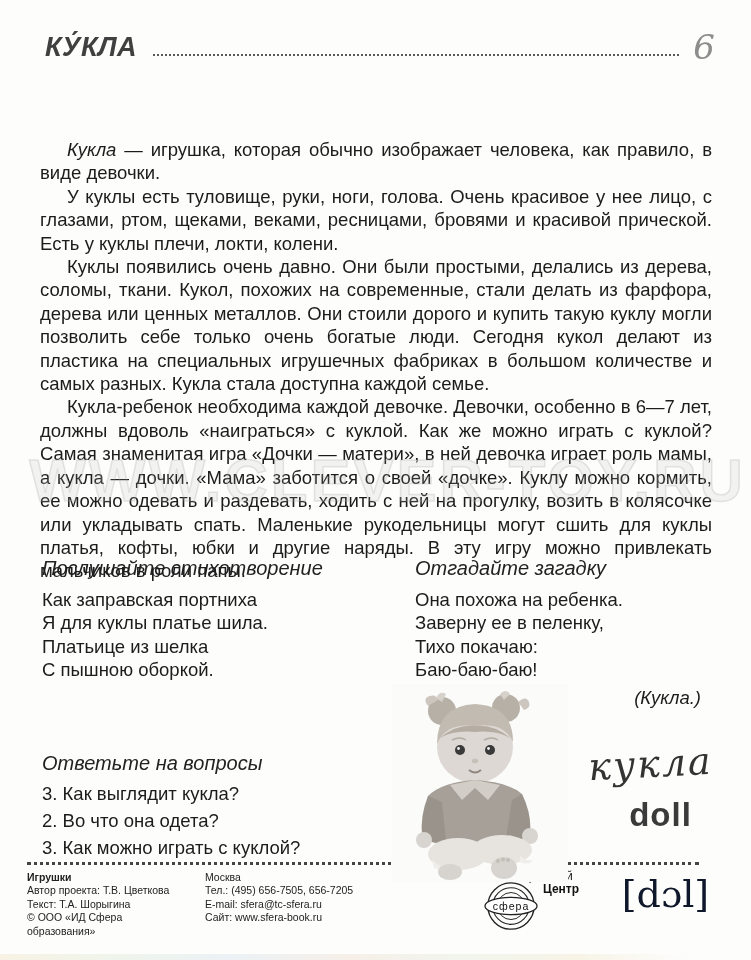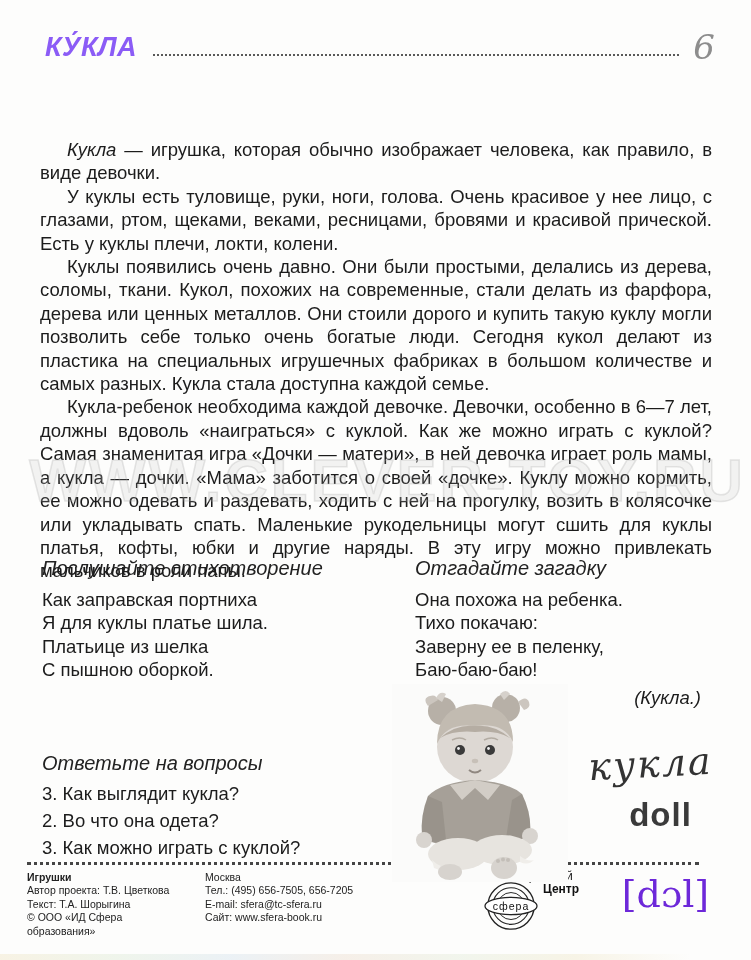--- a/index.html
+++ b/index.html
@@ -8,21 +8,21 @@
     width: 751px; height: 960px;
     margin: 0 auto;
     background: #fdfdfc;
     font-family: "Liberation Sans", sans-serif;
     color: #1c1c1c;
     overflow: hidden;
   }
 
   
   .header { position:absolute; top:34px; left:45px; right:36px; display:flex; align-items:flex-end; }
-  .title { font-size:27px; font-weight:bold; font-style:italic; letter-spacing:.5px; color:#8b5cf6; line-height:1; white-space:nowrap; }
+  .title { font-size:27px; font-weight:bold; font-style:italic; letter-spacing:.5px; color:#404040; line-height:1; white-space:nowrap; }
   .leader { flex:1 1 auto; height:0; border-bottom:2.5px dotted #595959; margin:0 14px 5px 16px; }
   .page-num { font-family:"DejaVu Serif", serif; font-style:italic; font-size:34px; color:#8d8d8d; line-height:.8; }
 
   
   .body-text { position:absolute; top:90px; left:40px; width:672px; font-size:18.5px; line-height:23.4px; text-align:justify; z-index:1;margin-top:48px; }
   .body-text p { margin:0; text-indent:27px; }
   .lead-italic { font-style:italic; }
 
   
   .sec-h { font-size:20px; font-weight:normal; font-style:italic; margin:0 0 7px 0; color:#222; }
@@ -38,21 +38,21 @@
   
   .doll { position:absolute; left:392px; top:684px; width:176px; height:198px; z-index:2; }
 
   
   .vocab-ru { position:absolute; left:568px; top:742px; width:165px; text-align:center;
               font-family:"DejaVu Serif", serif; font-style:italic; font-size:38px; letter-spacing:2px;
               color:#333; transform:rotate(-3deg); z-index:2; }
   .vocab-en { position:absolute; left:588px; top:796px; width:145px; text-align:center;
               font-size:33px; font-weight:600; letter-spacing:1px; color:#3a3a3a; z-index:2; }
   .vocab-tr { position:absolute; left:598px; top:872px; width:135px; text-align:center;
-              font-family:"DejaVu Serif", serif; font-size:38px; color:#6d28d9; z-index:2; }
+              font-family:"DejaVu Serif", serif; font-size:38px; color:#0f172a; z-index:2; }
 
   
   .footer { position:absolute; left:27px; top:862px; width:672px; z-index:1; }
   .footer-dots { height:0; border-top:3px dotted #454545; }
   .footer-cols { display:flex; margin-top:6px; font-size:10.5px; line-height:13.4px; color:#222; }
   .f-col1 { width:160px; }
   .f-col1 .f-title { font-weight:bold; }
   .f-col2 { width:178px; margin-left:18px; }
   .f-logo { position:relative; width:130px; height:60px; margin-left:100px; }
   .f-logo svg { position:absolute; left:0; top:9px; }
@@ -90,22 +90,22 @@
     <div class="sec-h">Послушайте стихотворение</div>
     <div class="poem-line">Как заправская портниха</div>
     <div class="poem-line">Я для куклы платье шила.</div>
     <div class="poem-line">Платьице из шелка</div>
     <div class="poem-line">С пышною оборкой.</div>
   </div>
 
   <div class="riddle">
     <div class="sec-h">Отгадайте загадку</div>
     <div class="riddle-line">Она похожа на ребенка.</div>
+    <div class="riddle-line">Заверну ее в пеленку,</div>
     <div class="riddle-line">Тихо покачаю:</div>
-    <div class="riddle-line">Заверну ее в пеленку,</div>
     <div class="riddle-line">Баю-баю-баю!</div>
     <div class="answer">(Кукла.)</div>
   </div>
 
   <div class="questions">
     <div class="sec-h">Ответьте на вопросы</div>
     <div>3. Как выглядит кукла?</div>
     <div>2. Во что она одета?</div>
     <div>3. Как можно играть с куклой?</div>
   </div>

